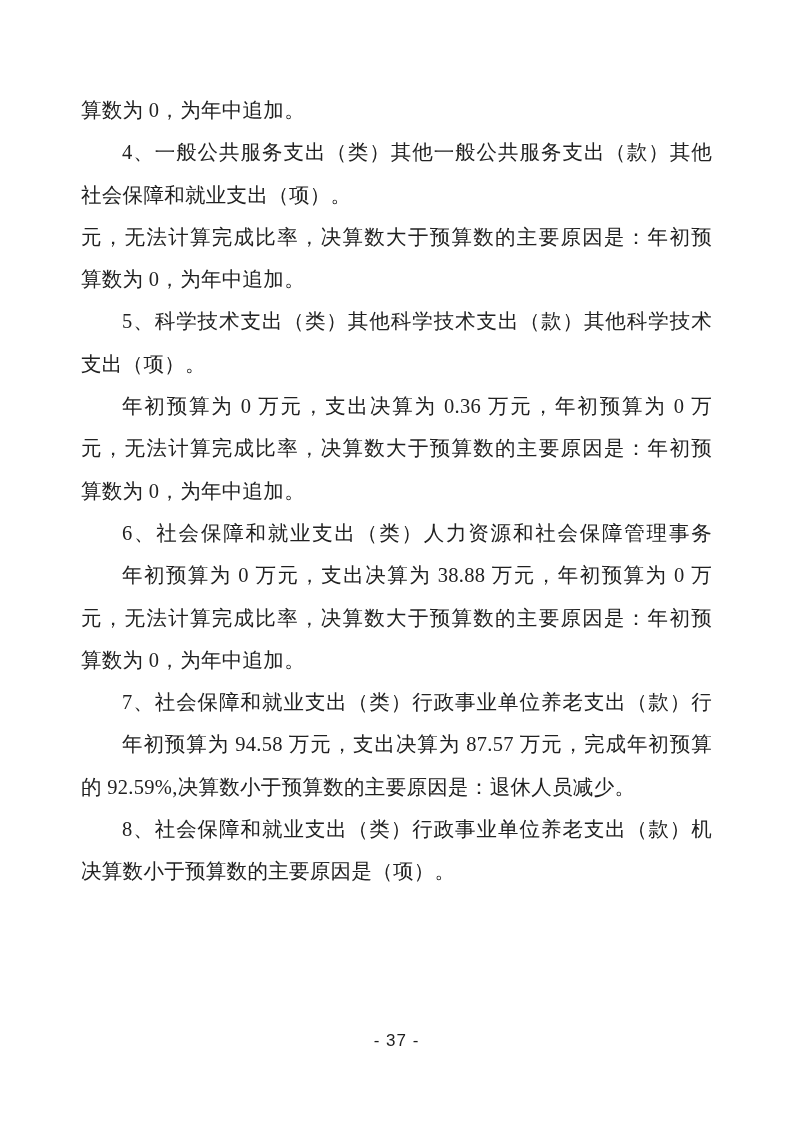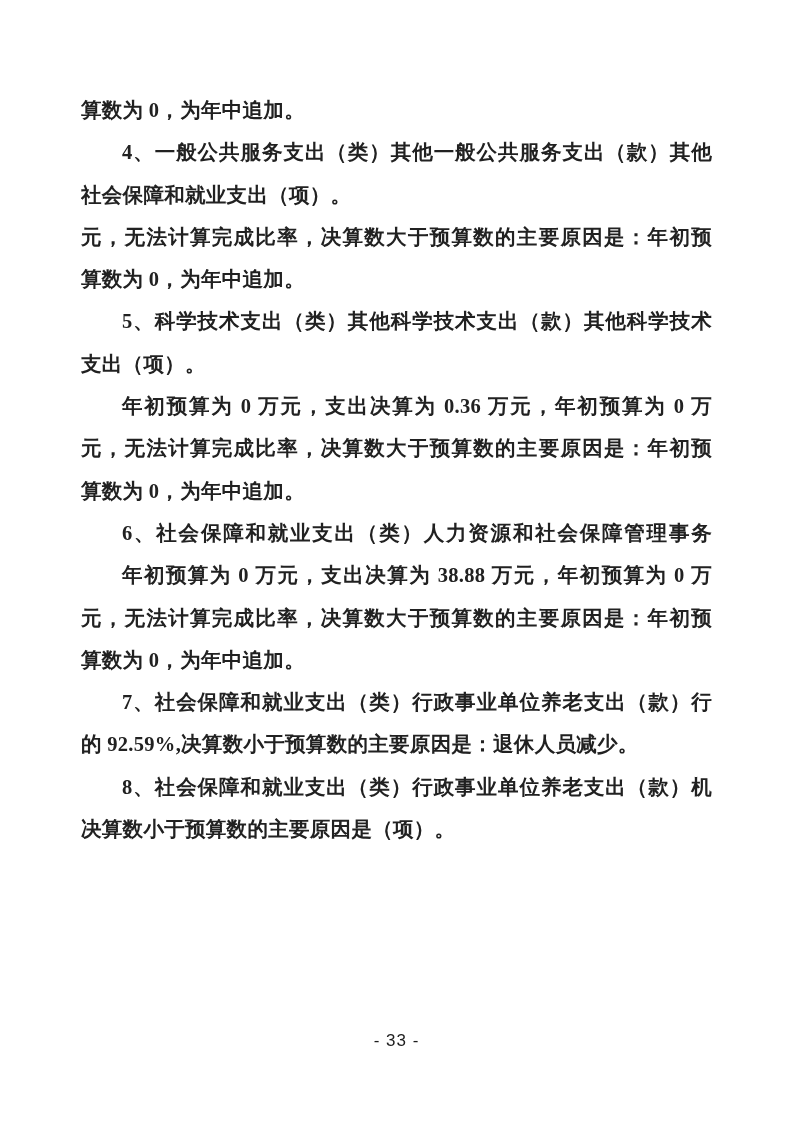--- a/index.html
+++ b/index.html
@@ -19,21 +19,20 @@
     width: 793px;
     height: 1122px;
     background: #ffffff;
     overflow: hidden;
   }
   .content {
     position: absolute;
     left: 81px;
     top: 89px;
     width: 631px;
-    font-weight: bold;
   }
   .line {
     font-size: 20.5px;
     line-height: 42.3px;
     height: 42.3px;
     text-align: left;
     letter-spacing: 0.3px;
     white-space: normal;
     overflow: hidden;
   }
@@ -71,20 +70,21 @@
       <div class="line indent full">5、科学技术支出（类）其他科学技术支出（款）其他科学技术</div>
       <div class="line">支出（项）。</div>
       <div class="line indent full">年初预算为 0 万元，支出决算为 0.36 万元，年初预算为 0 万</div>
       <div class="line full">元，无法计算完成比率，决算数大于预算数的主要原因是：年初预</div>
       <div class="line">算数为 0，为年中追加。</div>
       <div class="line indent full">6、社会保障和就业支出（类）人力资源和社会保障管理事务</div>
       <div class="line indent full">年初预算为 0 万元，支出决算为 38.88 万元，年初预算为 0 万</div>
       <div class="line full">元，无法计算完成比率，决算数大于预算数的主要原因是：年初预</div>
       <div class="line">算数为 0，为年中追加。</div>
       <div class="line indent full">7、社会保障和就业支出（类）行政事业单位养老支出（款）行</div>
+      <div class="line indent full">年初预算为 94.58 万元，支出决算为 87.57 万元，完成年初预算</div>
       <div class="line">的 92.59%,决算数小于预算数的主要原因是：退休人员减少。</div>
       <div class="line indent full">8、社会保障和就业支出（类）行政事业单位养老支出（款）机</div>
       <div class="line">决算数小于预算数的主要原因是（项）。</div>
     </div>
   <div class="footer">
-    <span>- 33 -</span>
+    <span>- 37 -</span>
   </div>
 </div>
 
 </body></html>

